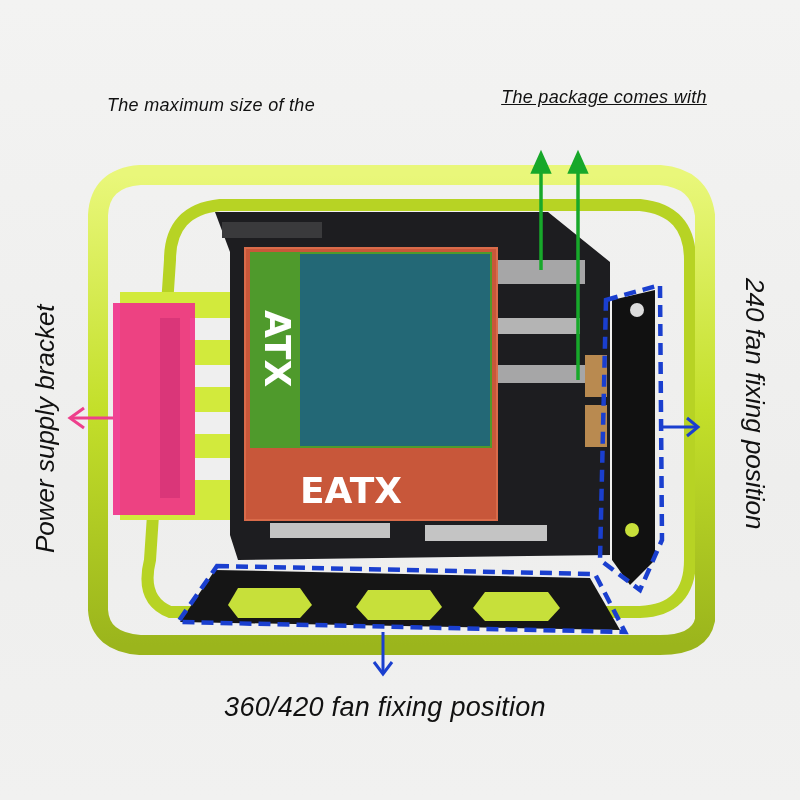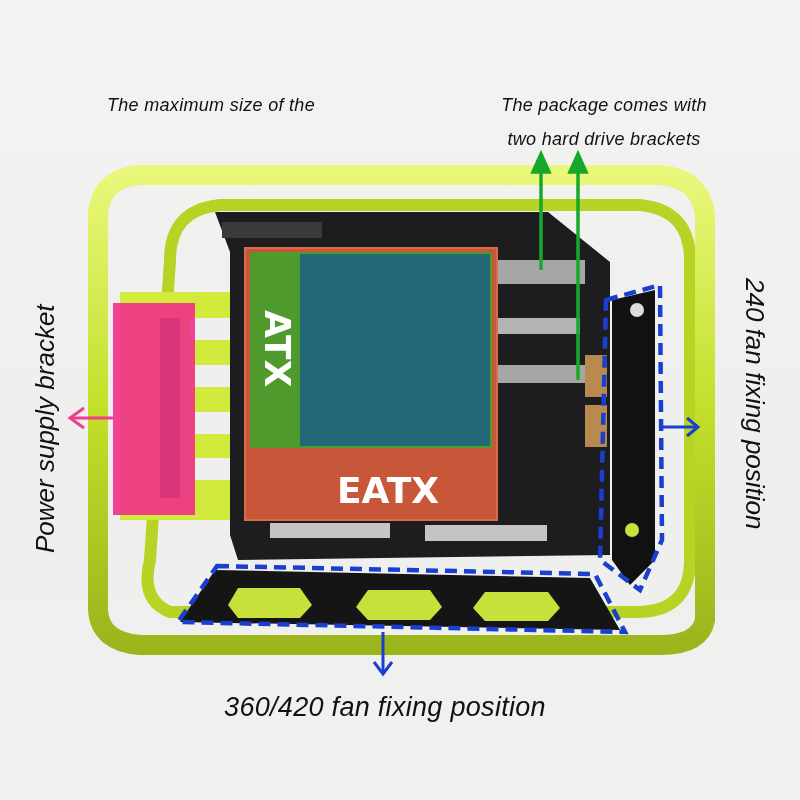--- a/index.html
+++ b/index.html
@@ -89,26 +89,25 @@
 
     <g stroke="#1a3fcf" stroke-width="3" fill="none">
       <line x1="660" y1="427" x2="697" y2="427"></line>
       <polyline points="687,418 698,427 687,436"></polyline>
       <line x1="383" y1="632" x2="383" y2="672"></line>
       <polyline points="374,662 383,674 392,662"></polyline>
     </g>
   </svg>
 
   
-  <div class="board-label" style="left:300px; top:470px; font-size:36px;margin-left:37px;">EATX</div>
+  <div class="board-label" style="left:300px; top:470px; font-size:36px;">EATX</div>
   <div class="board-label" style="left:244px; top:310px; font-size:36px; transform: rotate(90deg); transform-origin: 0 0; left:298px;">ATX</div>
 </div>
 
 <div class="caption" style="left:6px; top:88px; width:410px;">
   <div>The maximum size of the</div>
 </div>
-<div class="caption" style="left:414px; top:88px; width:380px;">
+<div class="caption" style="left:414px; top:80px; width:380px;text-decoration:underline;">
   <div>The package comes with</div>
-  <div>two hard drive brackets</div>
 </div>
 <div class="vcap" style="left:30px; top:553px; transform: rotate(-90deg); transform-origin: 0 0;">Power supply bracket</div>
 <div class="vcap" style="left:770px; top:278px; transform: rotate(90deg); transform-origin: 0 0;">240 fan fixing position</div>
 <div class="caption" style="left:190px; top:690px; width:390px; font-size:27px;">360/420 fan fixing position</div>
 
 </body></html>

